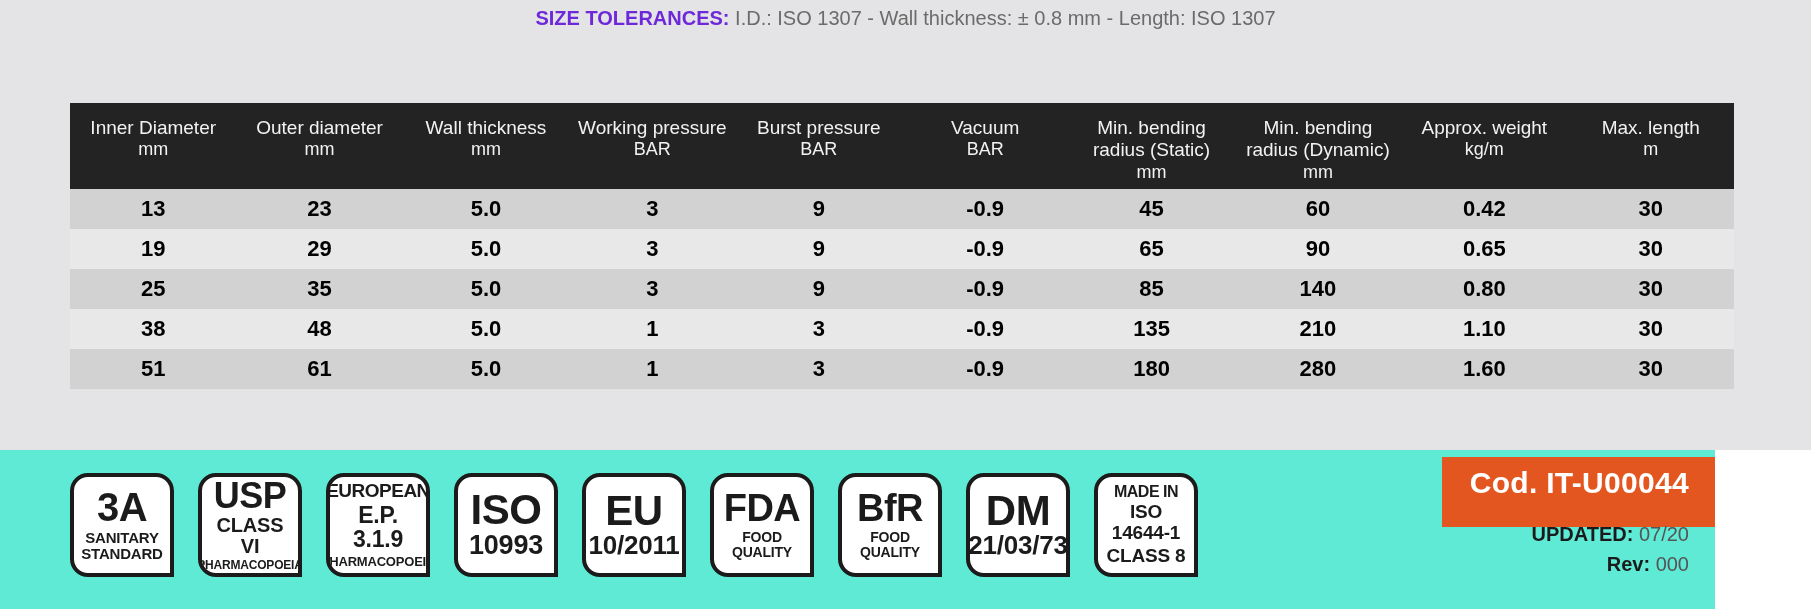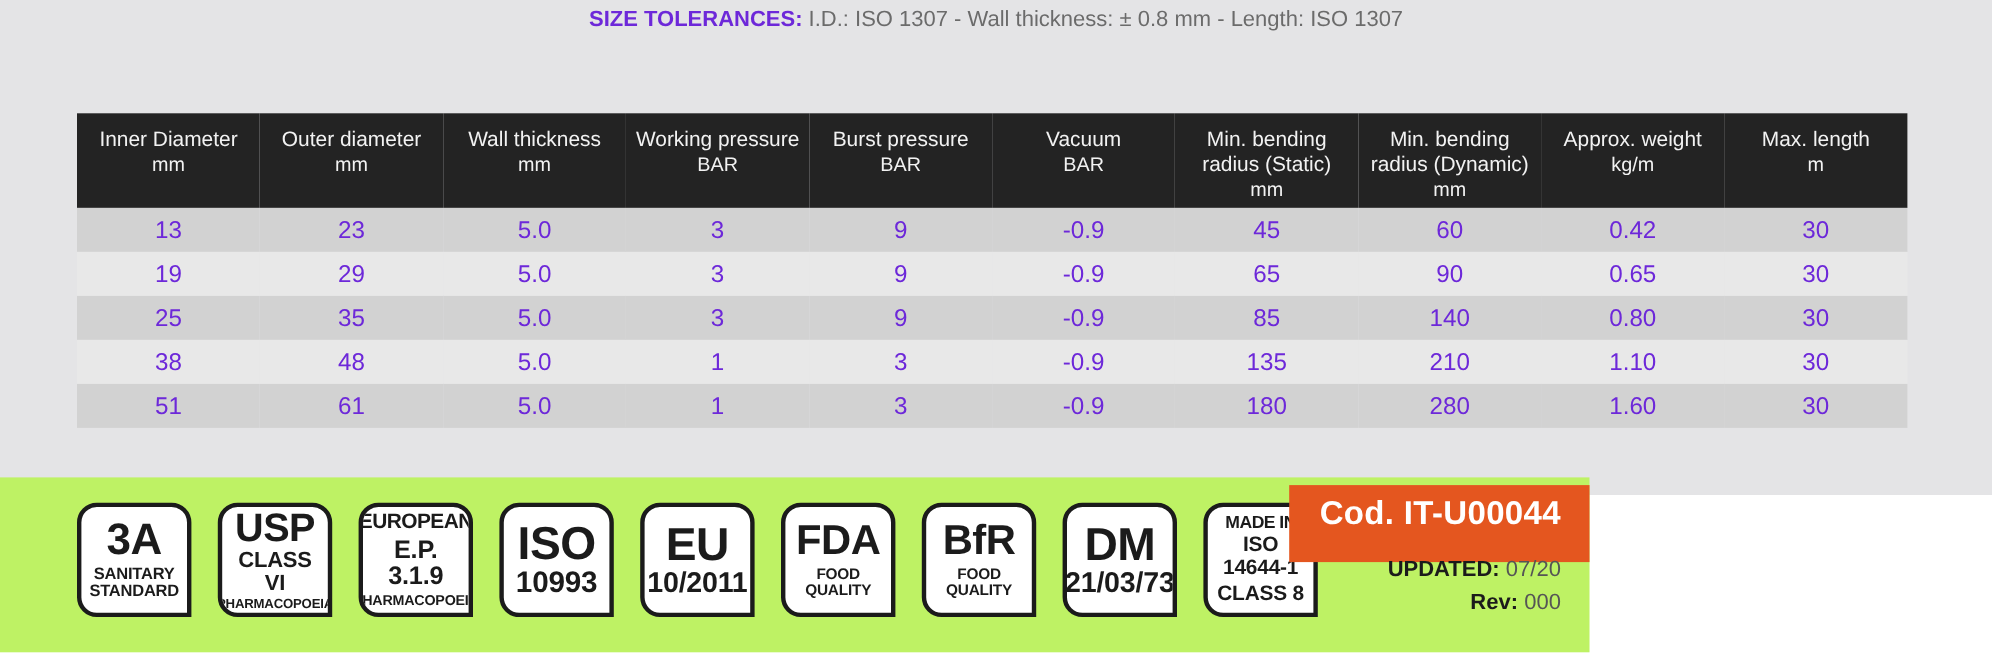--- a/index.html
+++ b/index.html
@@ -75,44 +75,44 @@
     vertical-align: top;
   }
   table.spec thead th .unit {
     display: block;
     font-size: 18px;
   }
 
   table.spec tbody td {
     text-align: center;
     font-size: 22px;
-    color: #6d28d9;
+    color: #000000;
     padding: 7px 4px;
-    font-weight: 400;
+    font-weight: 700;
   }
   table.spec tbody tr.odd  td { background: #d2d2d2; }
   table.spec tbody tr.even td { background: #e8e8e8; }
 
   .footnote {
     position: absolute;
     left: 70px;
     top: 385px;
     width: 1400px;
     font-size: 19px;
     color: #787878;
     line-height: 1.42;
   }
 
   
   .lower {
     position: absolute;
-    left: 0; top: 434px;
-    width: 1445px;
+    left: 0; top: 450px;
+    width: 1715px;
     height: 159px;
-    background: #bef264;
+    background: #5eead4;
   }
 
   .badges {
     position: absolute;
     left: 70px;
     top: 23px;
     display: flex;
     gap: 24px;
     align-items: flex-start;
   }

